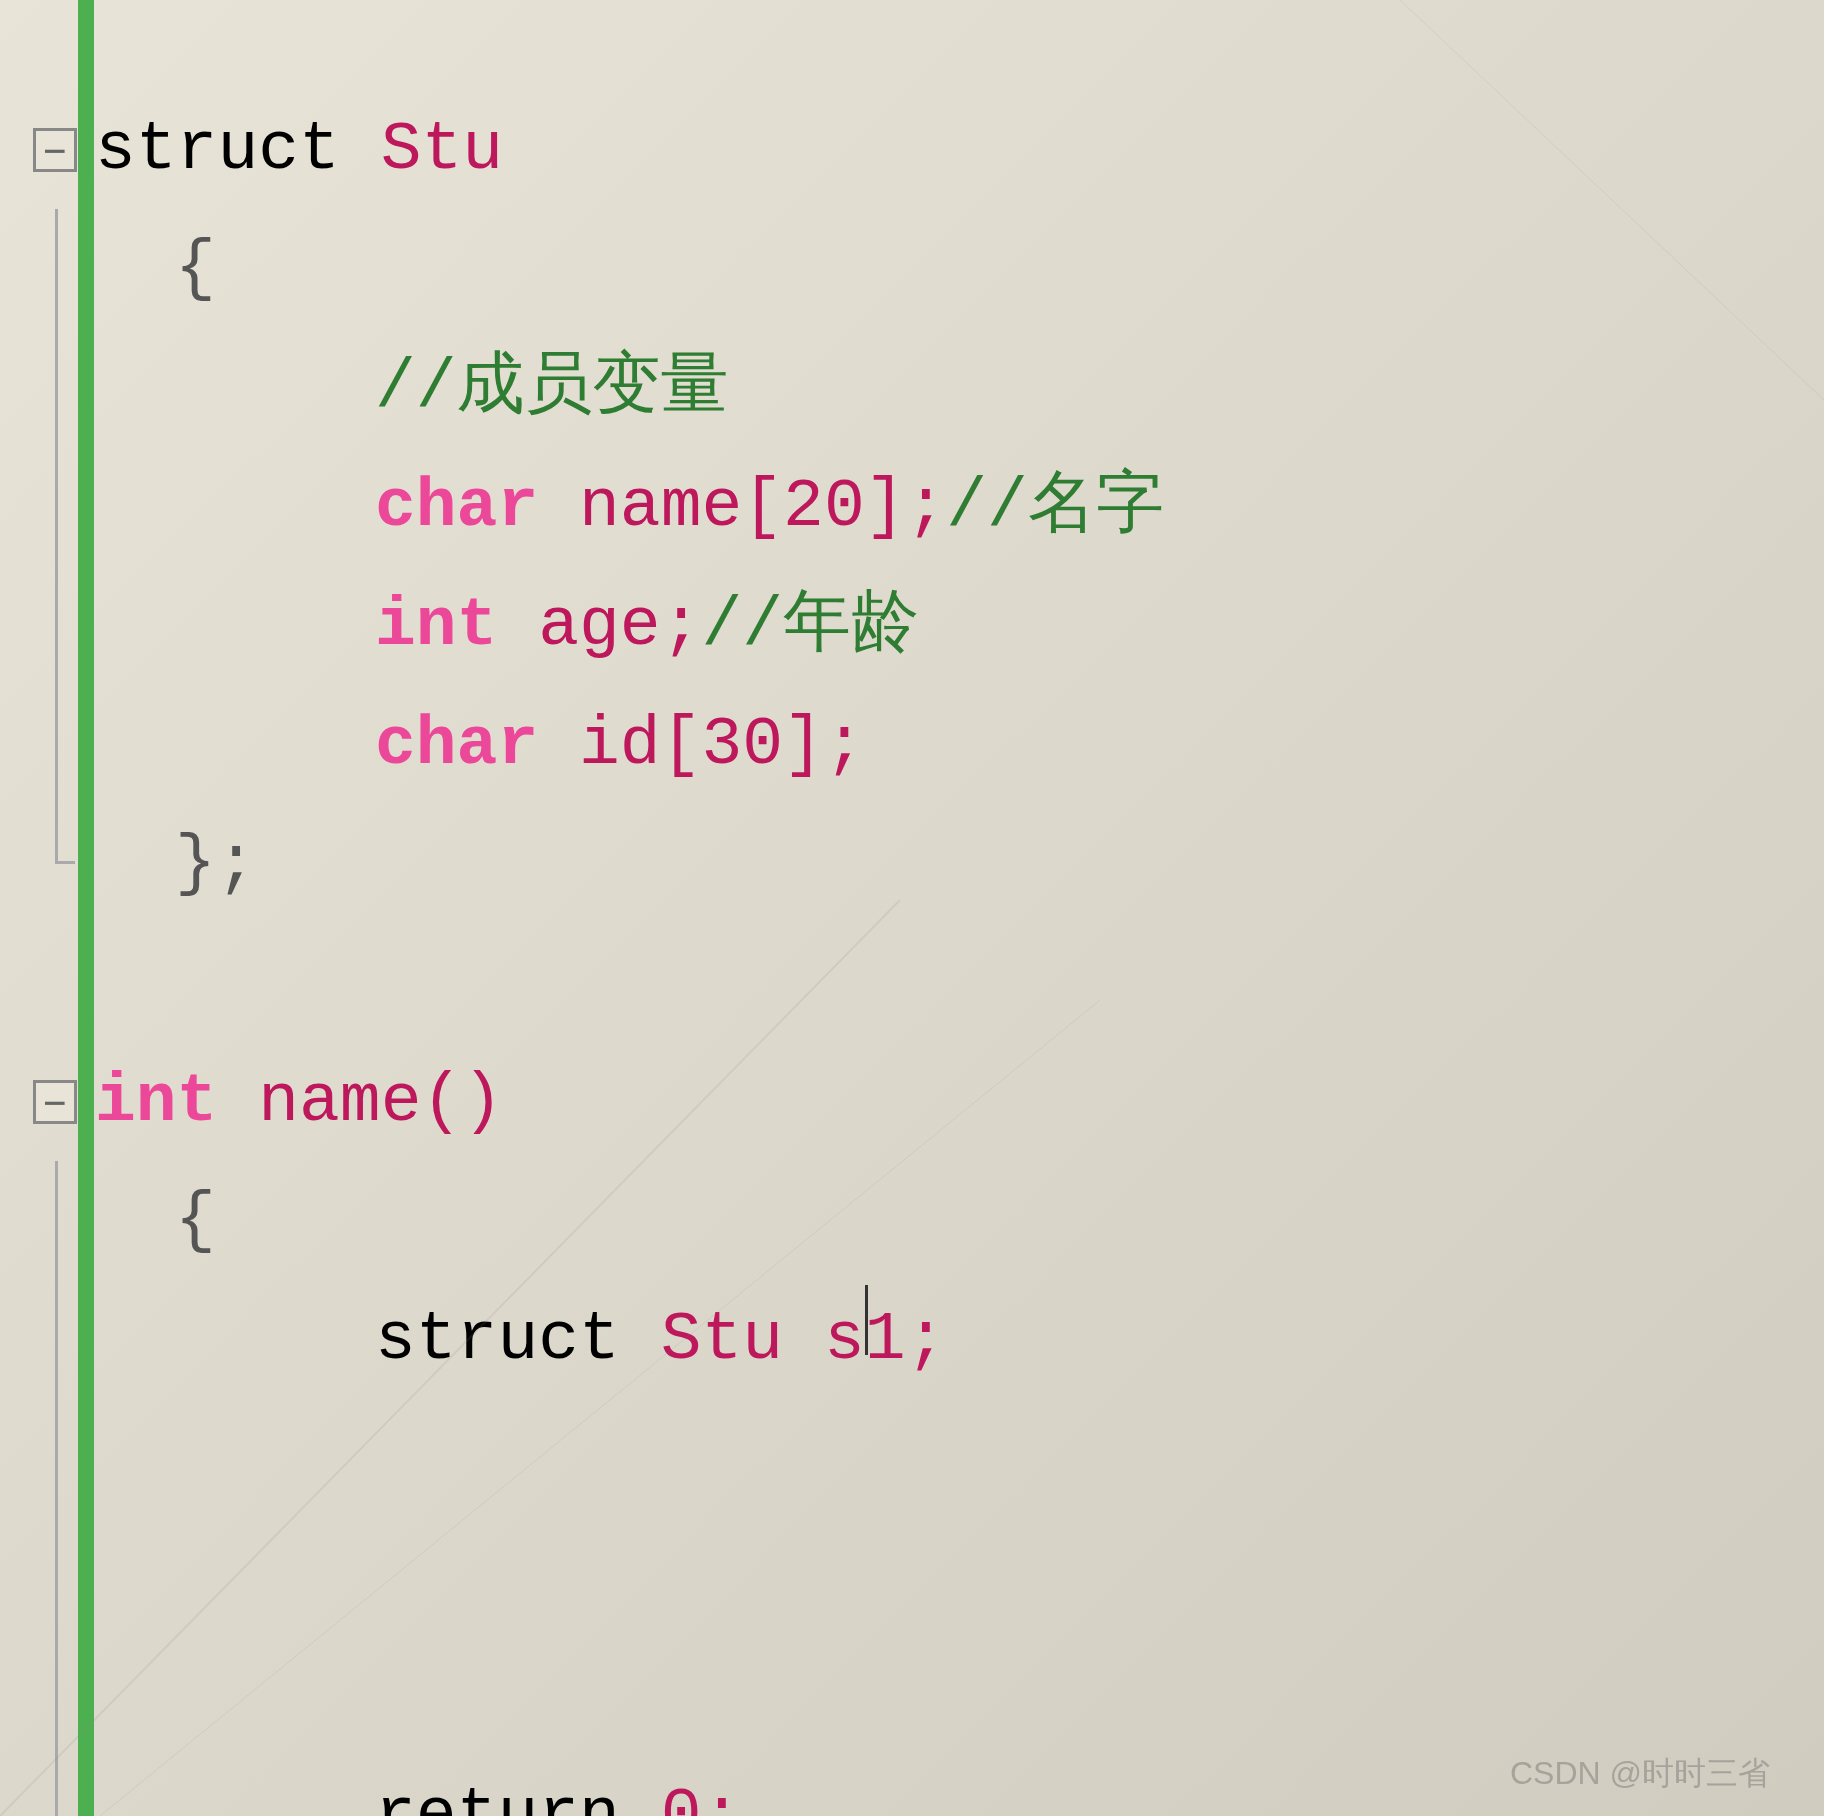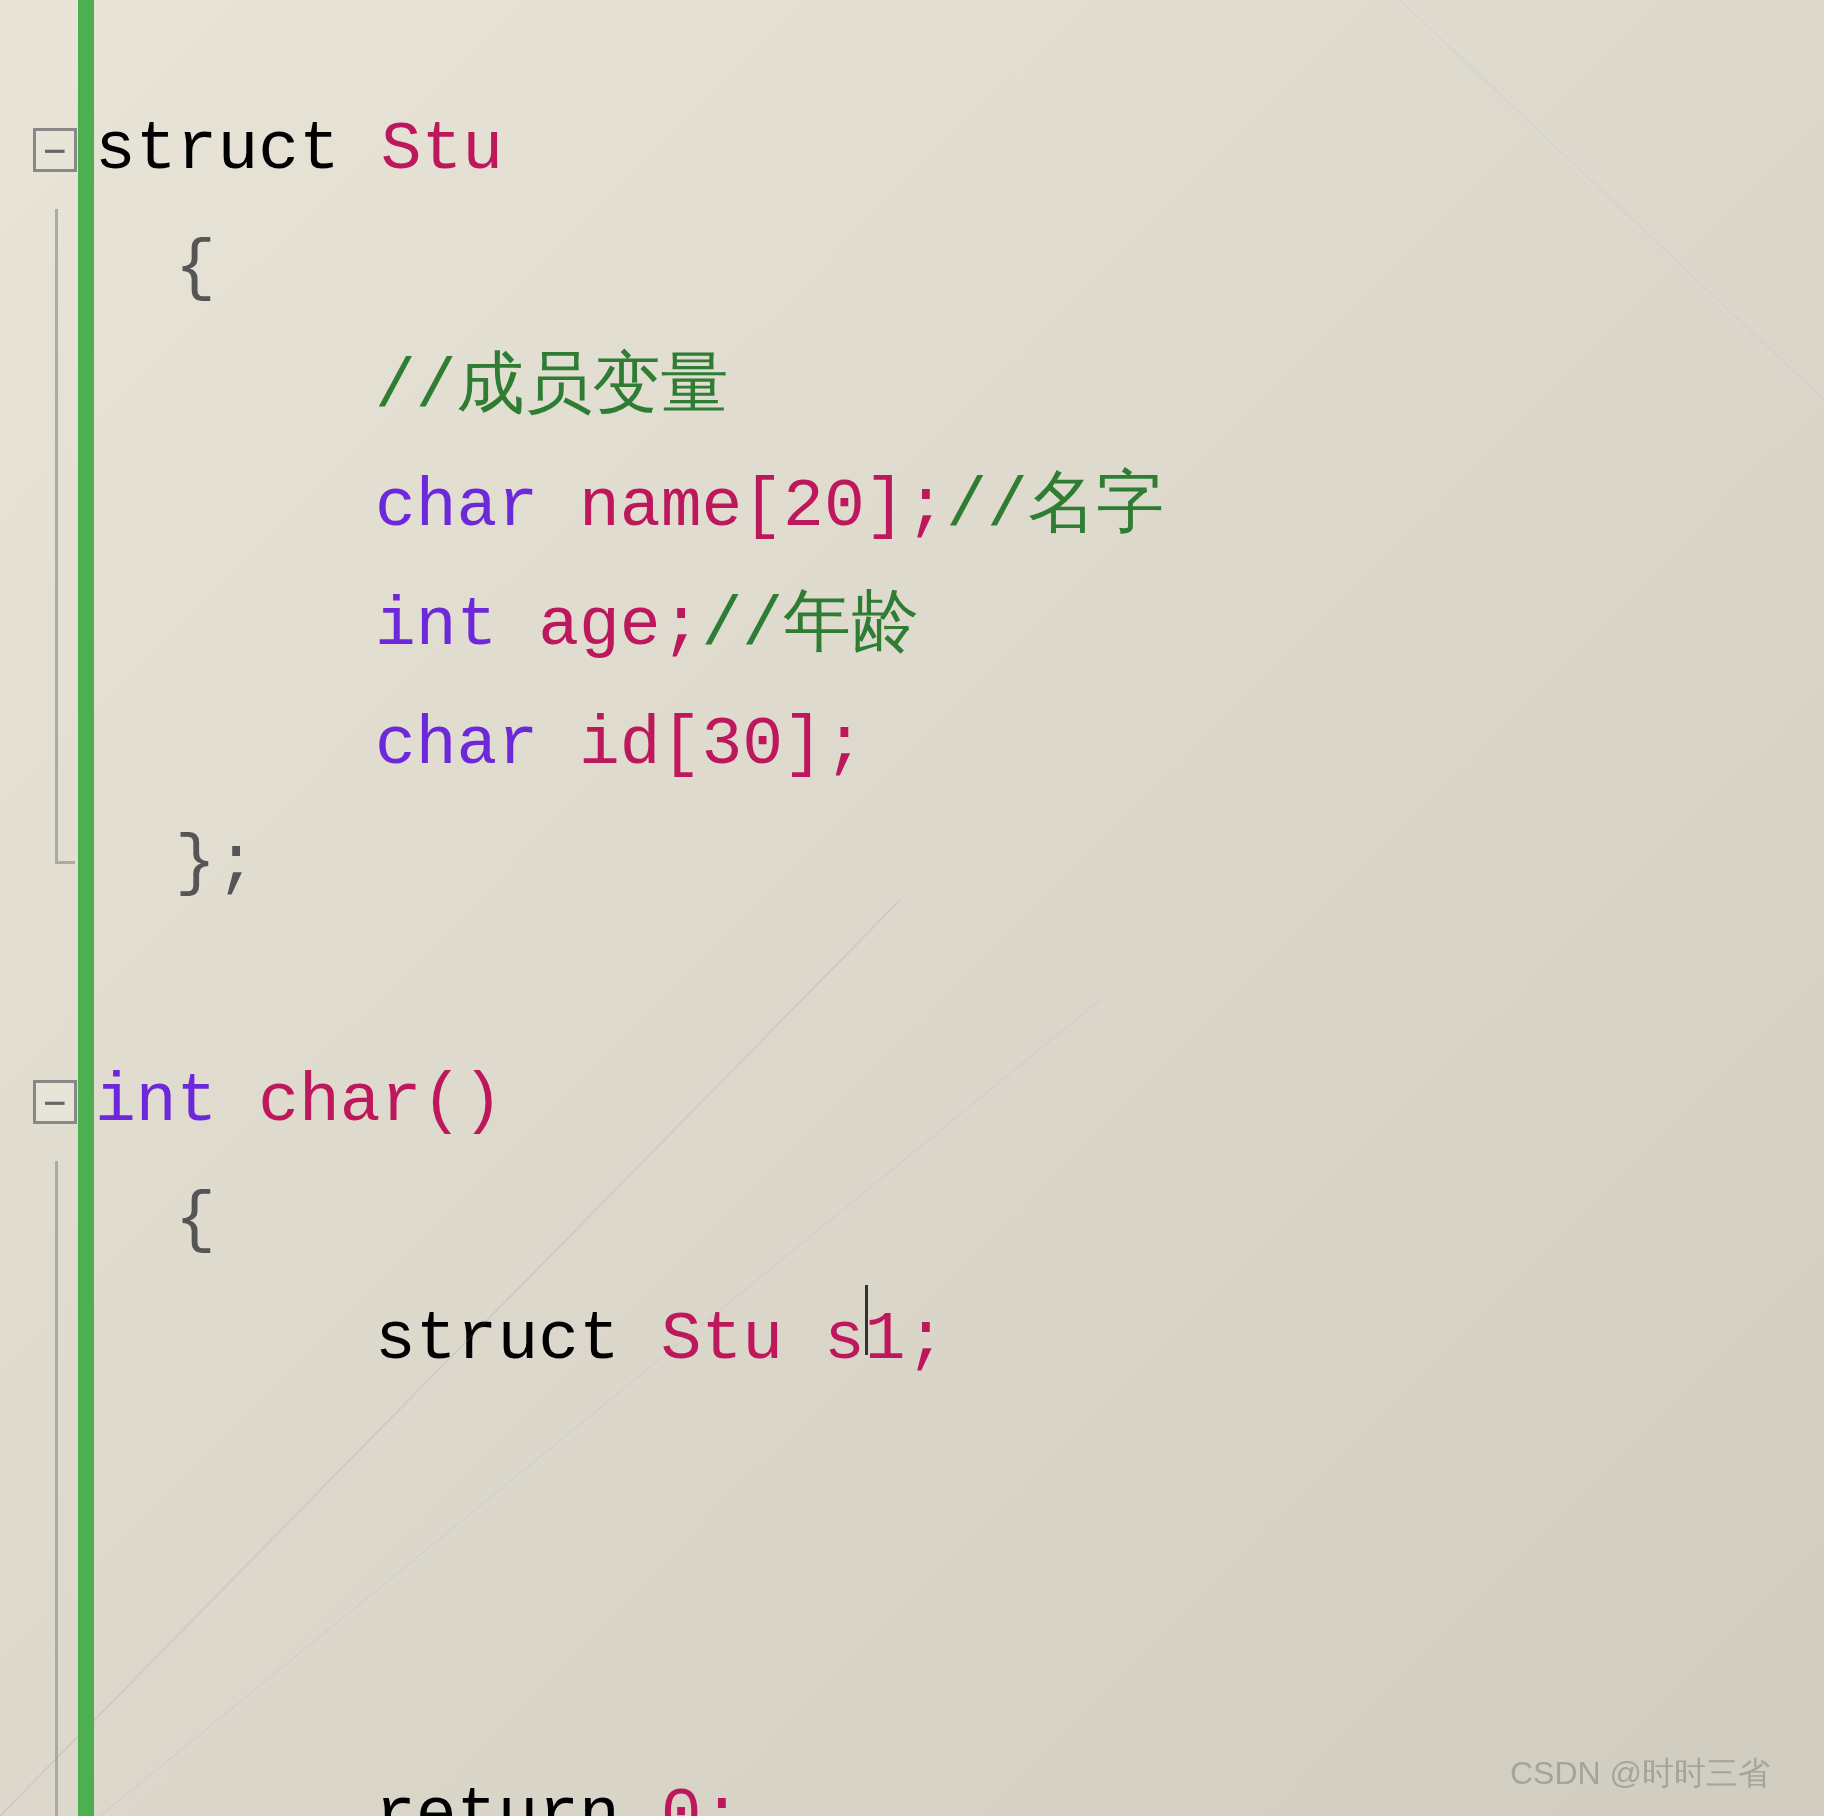--- a/index.html
+++ b/index.html
@@ -78,21 +78,22 @@
       height: 3px;
       background: #aaa;
       bottom: 50%;
     }
     
     .keyword {
       color: #000000;
     }
     
     .type {
-      color: #6d28d9;
+      color: #ec4899;
+      font-weight: bold;
     }
     
     .identifier {
       color: #be185d;
     }
     
     .comment {
       color: #2e7d32;
     }
     
@@ -182,21 +183,21 @@
     <div class="code-line indent1">
       <div class="fold-line" style="bottom:50%"></div>
       <div class="fold-end"></div>
       <span class="brace">};</span>
     </div>
 
     <div class="code-line">&nbsp;</div>
 
     <div class="code-line">
       <div class="fold-marker">−</div>
-      <span class="type">int</span><span class="identifier"> char()</span>
+      <span class="type">int</span><span class="identifier"> name()</span>
     </div>
 
     <div class="code-line indent1">
       <div class="fold-line"></div>
       <span class="brace">{</span>
     </div>
 
     <div class="code-line indent2">
       <div class="fold-line"></div>
       <span class="keyword">struct</span><span class="identifier"> Stu</span><span class="identifier cursor-area"> s<span class="cursor-line"></span>1;</span>

